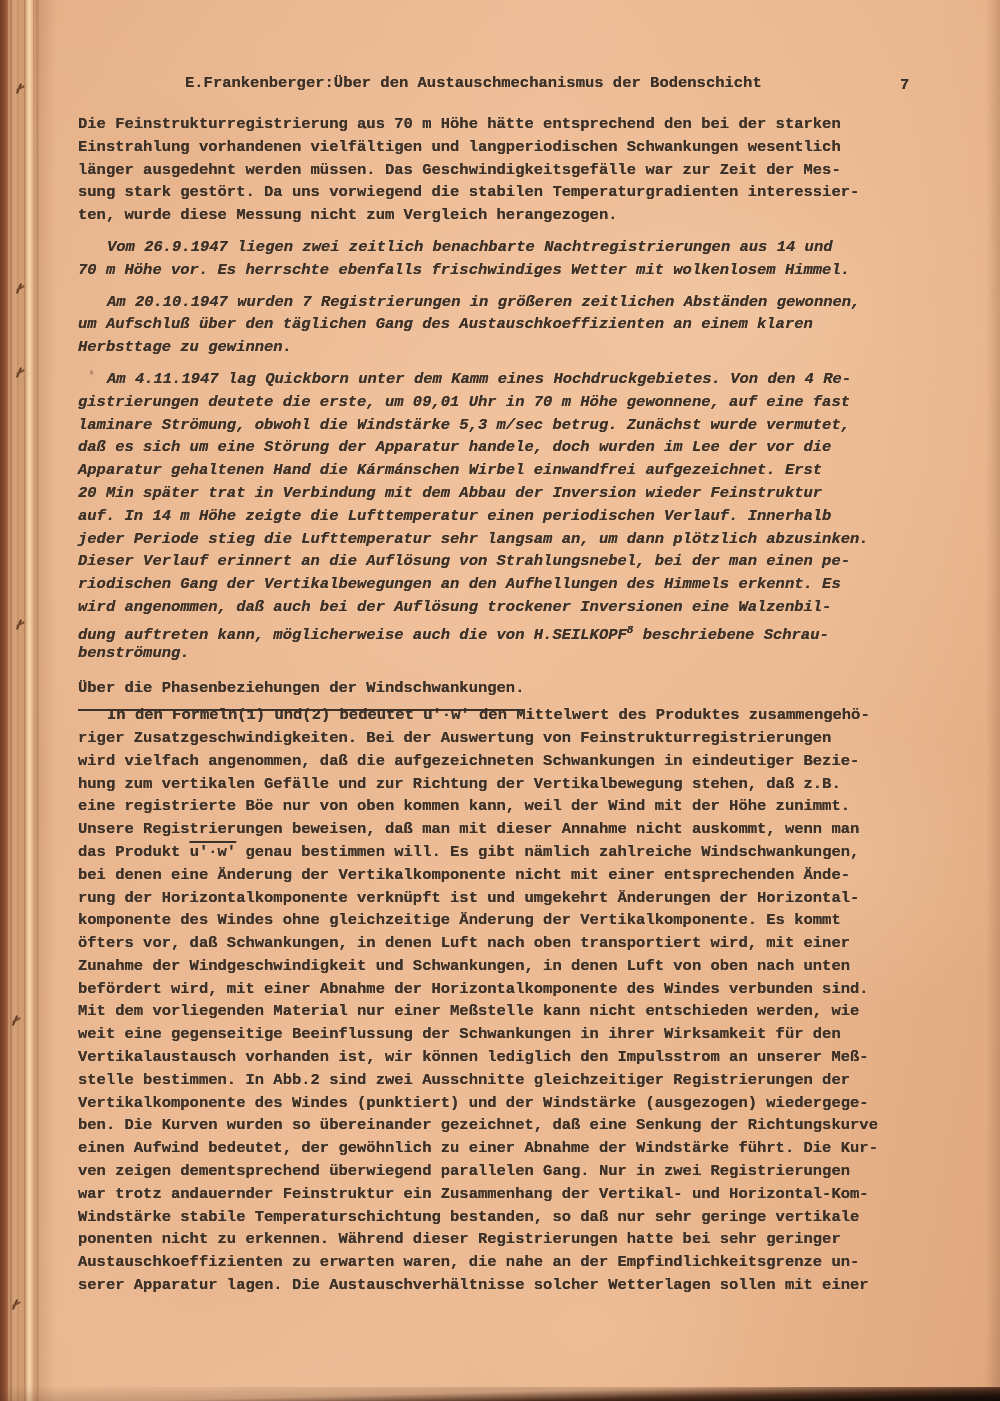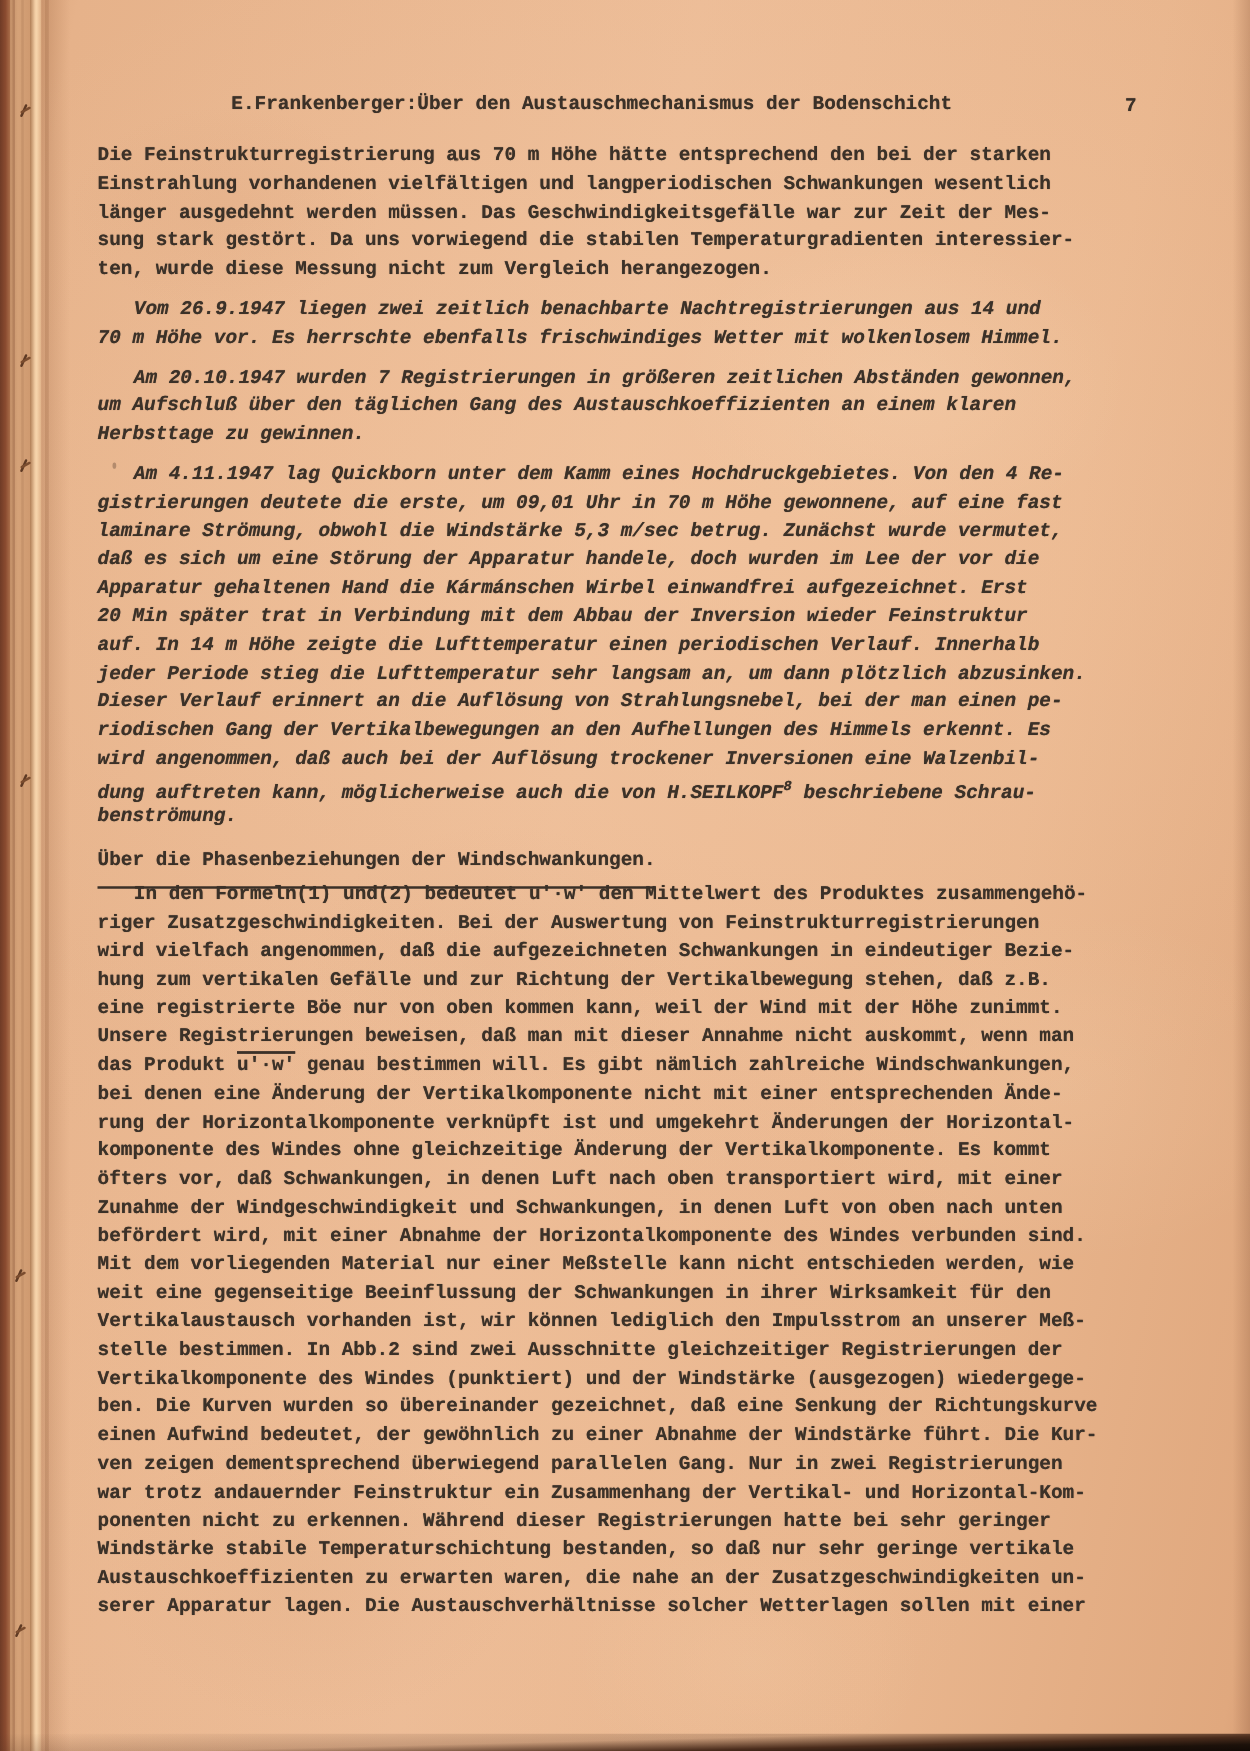--- a/index.html
+++ b/index.html
@@ -172,20 +172,20 @@
       <div class="line">befördert wird, mit einer Abnahme der Horizontalkomponente des Windes verbunden sind.</div>
       <div class="line">Mit dem vorliegenden Material nur einer Meßstelle kann nicht entschieden werden, wie</div>
       <div class="line">weit eine gegenseitige Beeinflussung der Schwankungen in ihrer Wirksamkeit für den</div>
       <div class="line">Vertikalaustausch vorhanden ist, wir können lediglich den Impulsstrom an unserer Meß-</div>
       <div class="line">stelle bestimmen. In Abb.2 sind zwei Ausschnitte gleichzeitiger Registrierungen der</div>
       <div class="line">Vertikalkomponente des Windes (punktiert) und der Windstärke (ausgezogen) wiedergege-</div>
       <div class="line">ben. Die Kurven wurden so übereinander gezeichnet, daß eine Senkung der Richtungskurve</div>
       <div class="line">einen Aufwind bedeutet, der gewöhnlich zu einer Abnahme der Windstärke führt. Die Kur-</div>
       <div class="line">ven zeigen dementsprechend überwiegend parallelen Gang. Nur in zwei Registrierungen</div>
       <div class="line">war trotz andauernder Feinstruktur ein Zusammenhang der Vertikal- und Horizontal-Kom-</div>
+      <div class="line">Windstärke stabile Temperaturschichtung bestanden, so daß nur sehr geringe vertikale</div>
       <div class="line">ponenten nicht zu erkennen. Während dieser Registrierungen hatte bei sehr geringer</div>
-      <div class="line">Windstärke stabile Temperaturschichtung bestanden, so daß nur sehr geringe vertikale</div>
-      <div class="line">Austauschkoeffizienten zu erwarten waren, die nahe an der Zusatzgeschwindigkeiten un-</div>
+      <div class="line">Austauschkoeffizienten zu erwarten waren, die nahe an der Empfindlichkeitsgrenze un-</div>
       <div class="line">serer Apparatur lagen. Die Austauschverhältnisse solcher Wetterlagen sollen mit einer</div>
     </div>
 
   </div>
 </div>
 
 </body></html>

